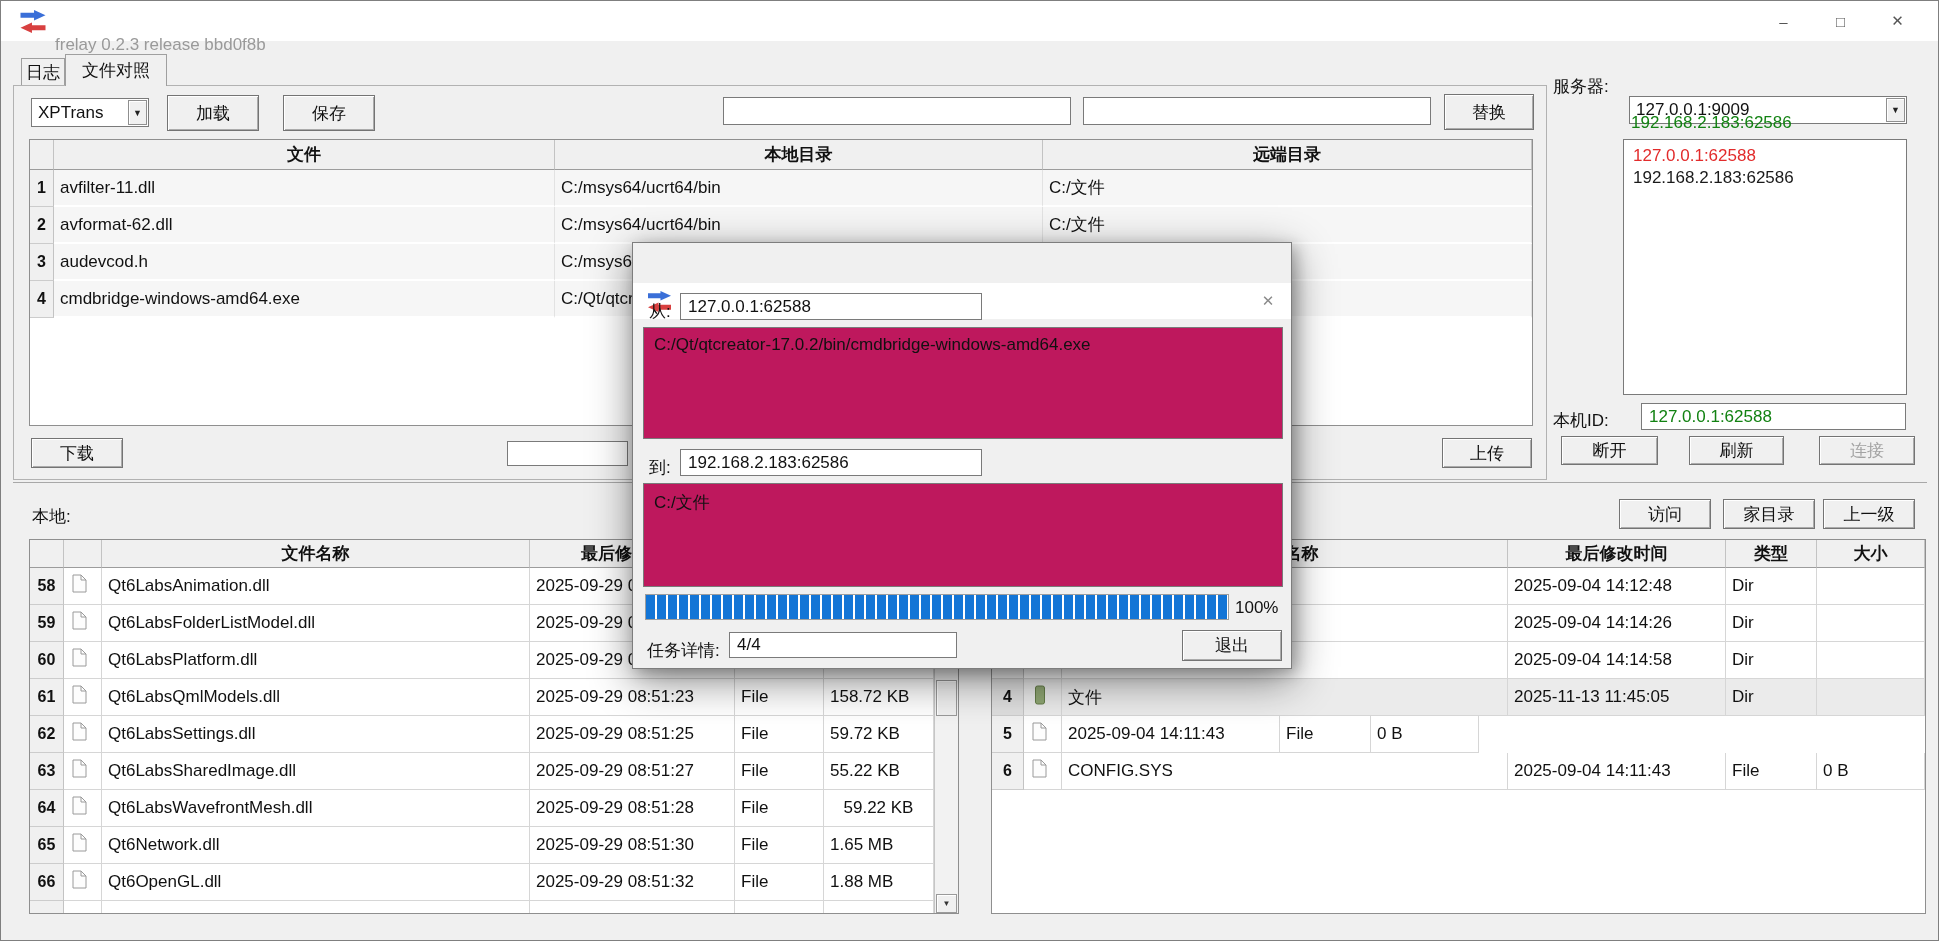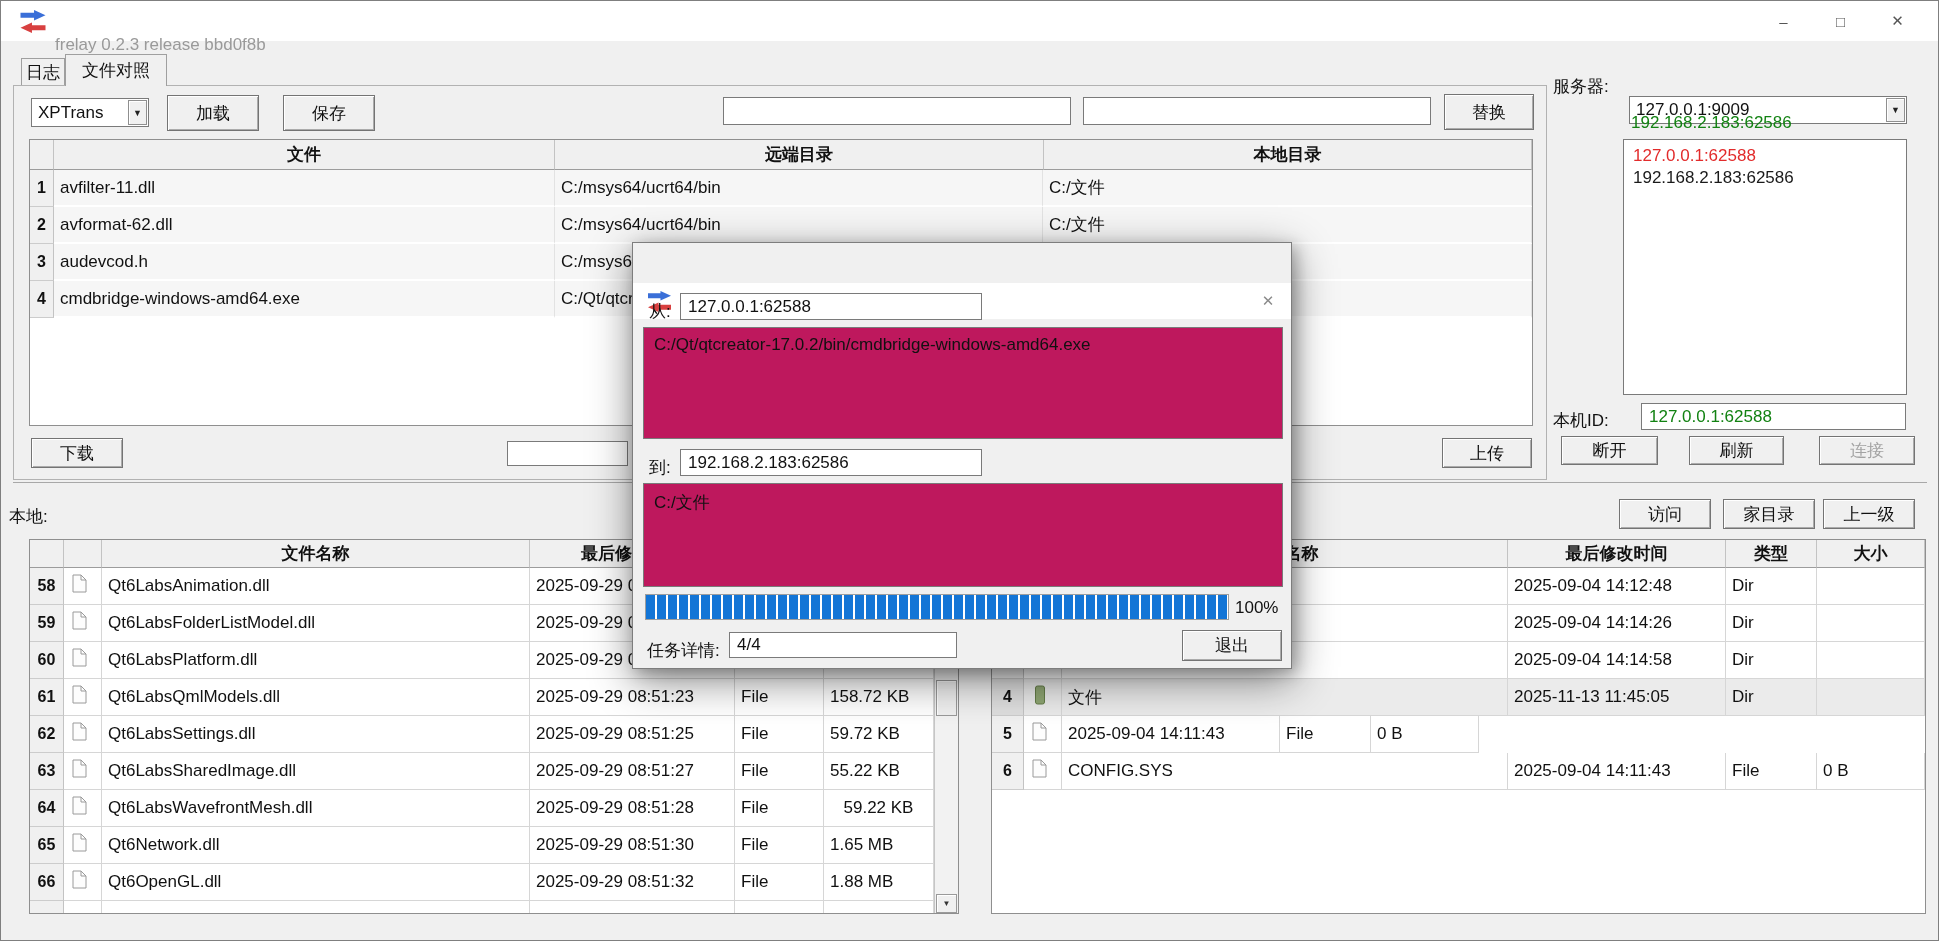--- a/index.html
+++ b/index.html
@@ -123,22 +123,22 @@
   <input class="abs input" style="left: 722px; top: 96px; width: 348px; height: 28px;" value="">
   <input class="abs input" style="left: 1082px; top: 96px; width: 348px; height: 28px;" value="">
   <div class="abs btn" style="left:1443px;top:93px;width:90px;height:36px;">
     <span>替换</span>
   </div>
 
   <div class="abs tbl map" style="left:28px;top:138px;width:1504px;height:287px;">
     <div class="thead">
       <div class="th" style="width:24px;height:30px;"></div>
       <div class="th" style="width:501px;height:30px;">文件</div>
+      <div class="th" style="width:488px;height:30px;">本地目录</div>
       <div class="th" style="width:489px;height:30px;">远端目录</div>
-      <div class="th" style="width:488px;height:30px;">本地目录</div>
     </div>
     <div class="trow">
       <div class="tnum" style="width:24px;height:37px;">1</div>
       <div class="td" style="width:501px;height:37px;">
           <span>avfilter-11.dll</span>
         </div>
       <div class="td" style="width:488px;height:37px;">
           <span>C:/msys64/ucrt64/bin</span>
         </div>
       <div class="td" style="width:489px;height:37px;">
@@ -210,21 +210,21 @@
   </div>
   <div class="abs btn" style="left:1688px;top:435px;width:95px;height:29px;justify-content:center;">
     <span>刷新</span>
   </div>
   <div class="abs btn disabled" style="left:1818px;top:435px;width:96px;height:29px;">
     <span>连接</span>
   </div>
 
   <div class="abs hline" style="left:12px;top:481px;width:1914px;height:1px;"></div>
 
-  <span class="abs lbl" style="left:8px;top:504px;">本地:</span>
+  <span class="abs lbl" style="left:31px;top:504px;">本地:</span>
   <div class="abs combo" style="left:70px;top:498px;width:1527px;height:30px;">
     <span>C:/Qt/qtcreator-17.0.2/bin</span>
     <span class="combo-arrow">▼</span>
   </div>
   <div class="abs btn" style="left:1618px;top:498px;width:92px;height:30px;">
     <span>访问</span>
   </div>
   <div class="abs btn" style="left:1722px;top:498px;width:92px;height:30px;">
     <span>家目录</span>
   </div>

